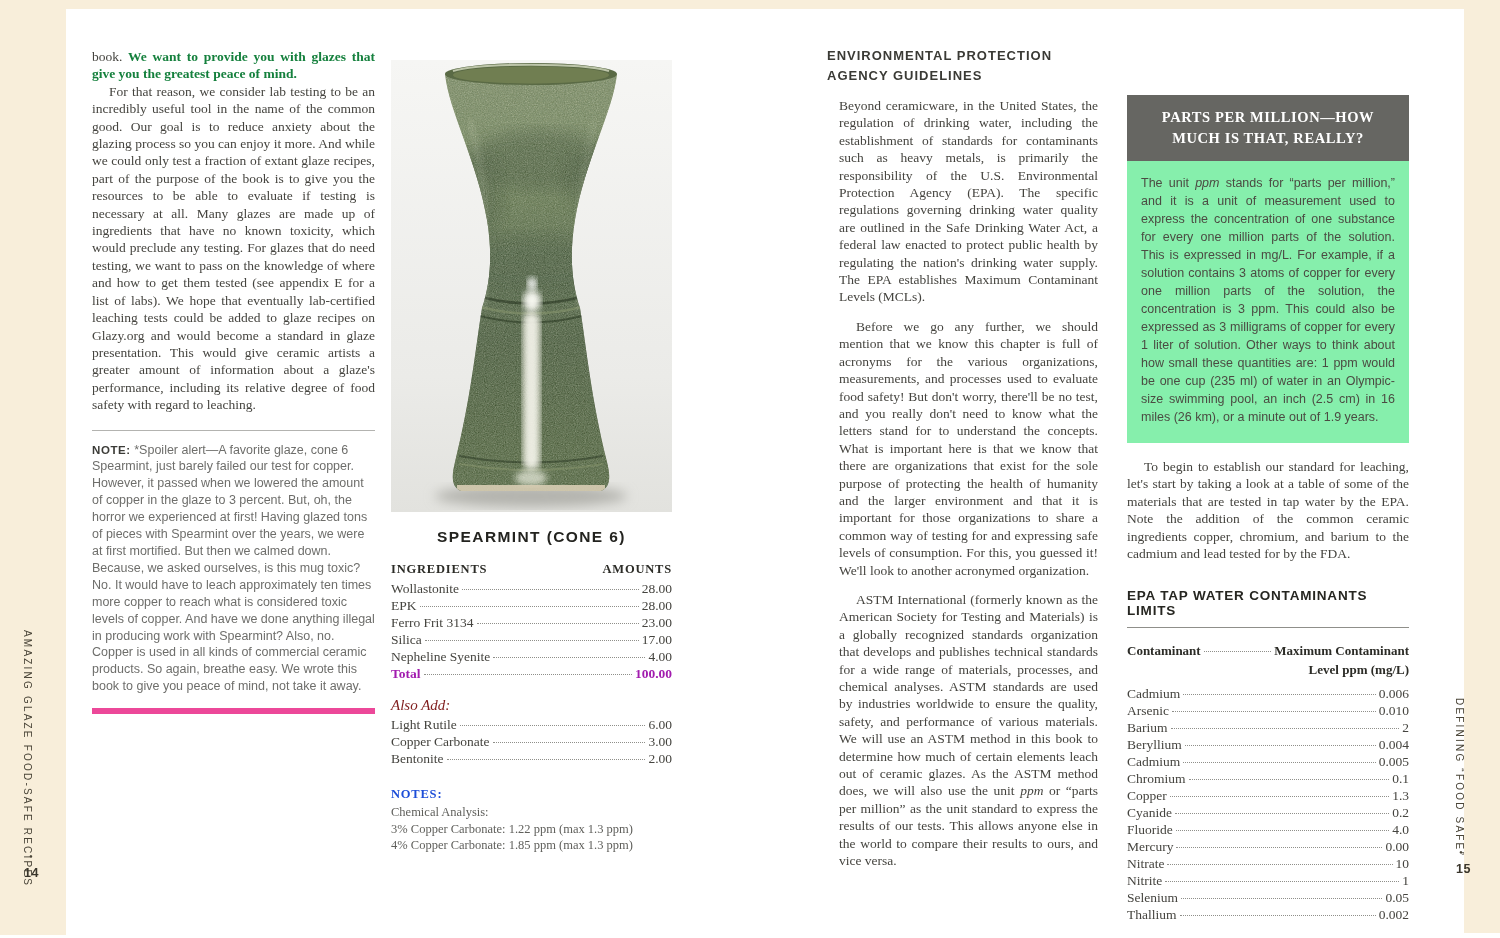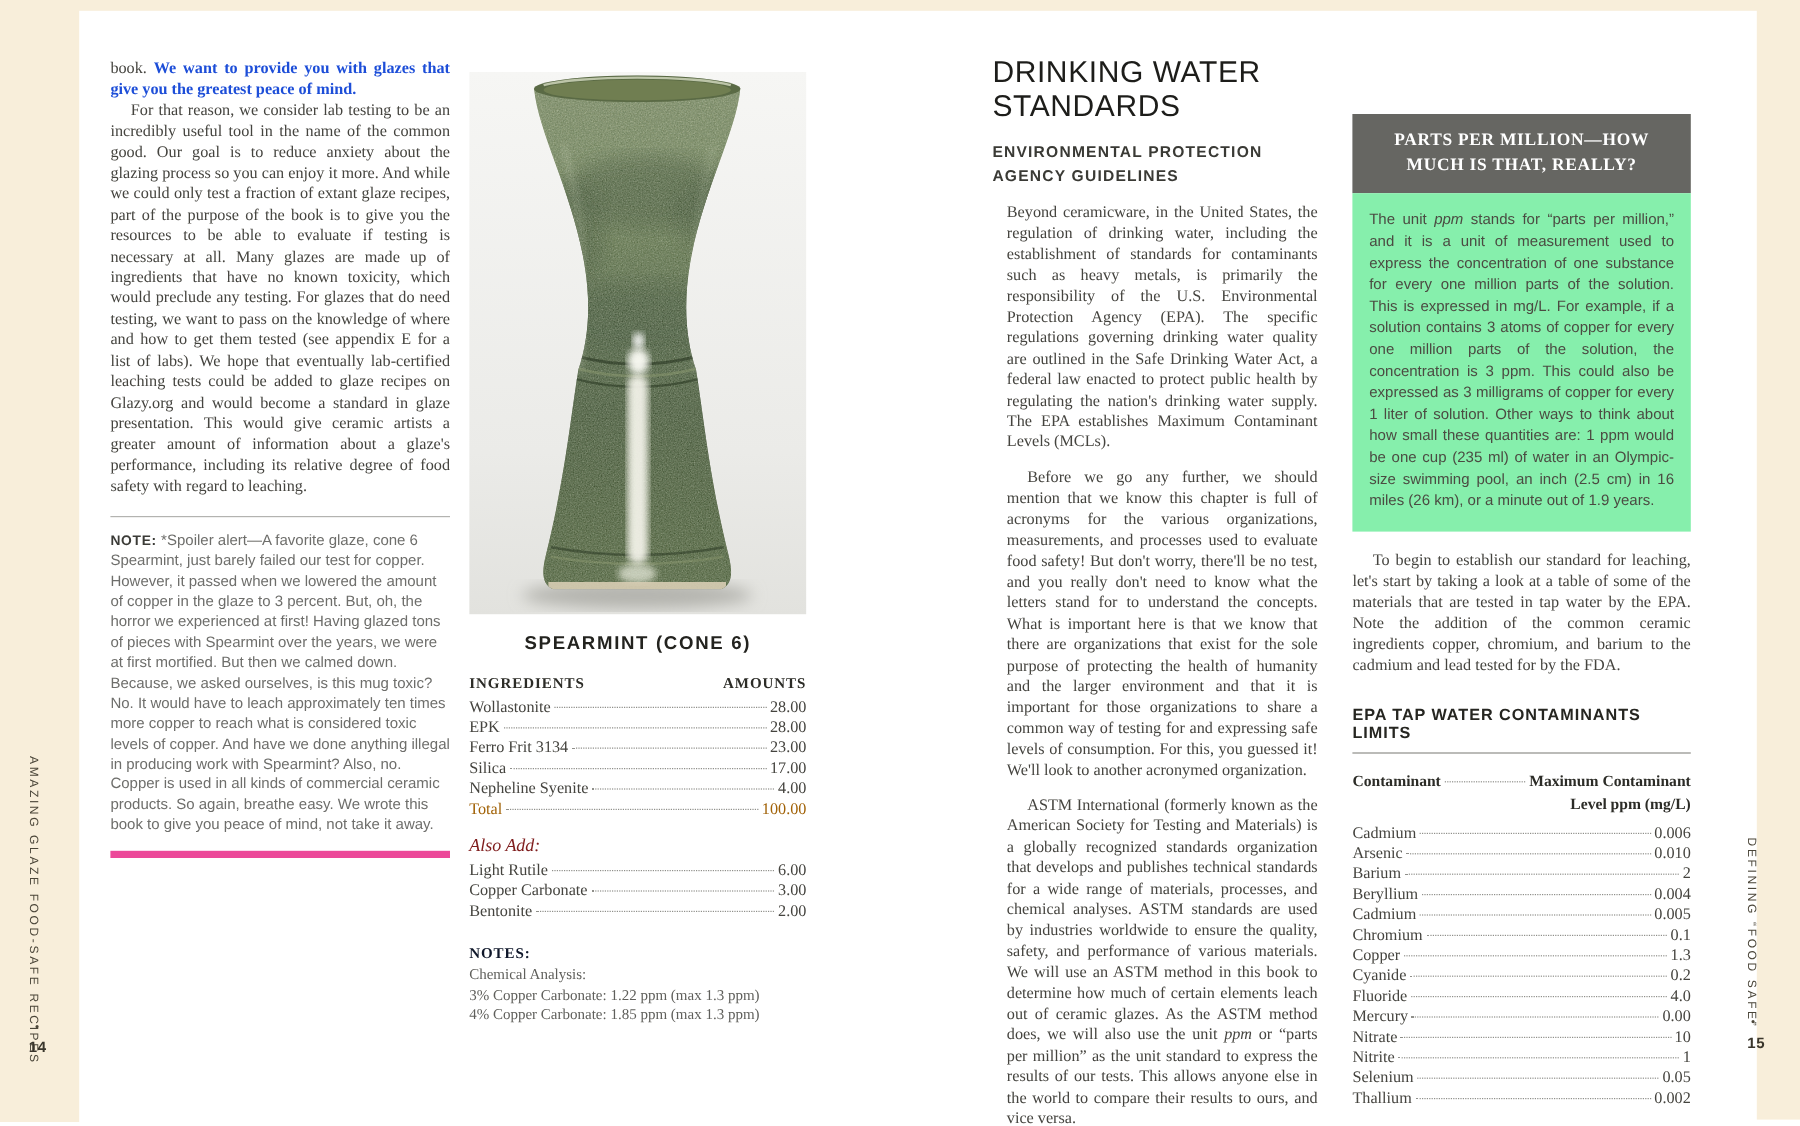--- a/index.html
+++ b/index.html
@@ -17,21 +17,21 @@
   .col-left{left:92px;top:48px;width:283px;}
   .col-photo{left:391px;top:60px;width:281px;}
   .col-mid{left:827px;top:46px;width:283px;}
   .col-right{left:1127px;top:95px;width:282px;}
 
   .just{
     text-align:justify;hyphens:auto;-webkit-hyphens:auto;
     font-size:13.5px;line-height:17.4px;color:#45443f;margin:0;
   }
   .indent{text-indent:17px;}
-  .b{font-weight:bold;color:#1d4ed8;}
+  .b{font-weight:bold;color:#15803d;}
 
   
   .note-block{
     margin-top:16px;border-top:1px solid #b3b3b0;border-bottom:6px solid #ec4899;
     padding:11px 0 13px;
     font-family:"Liberation Sans", sans-serif;
     font-size:12.5px;line-height:16.9px;color:#6e6e6b;text-align:left;
   }
   .note-label{font-weight:bold;color:#3b3b37;letter-spacing:0.6px;font-size:11.5px;}
 
@@ -40,24 +40,24 @@
   .recipe-title{
     text-align:center;font-family:"Liberation Sans", sans-serif;font-weight:bold;
     font-size:15.5px;letter-spacing:1.4px;color:#23231f;margin:16px 0 16px;
   }
   .thead{
     display:flex;justify-content:space-between;align-items:baseline;
     font-weight:bold;font-size:12.5px;letter-spacing:0.8px;color:#2c2c27;margin-bottom:3px;
   }
   .dotrow{display:flex;align-items:baseline;font-size:13.5px;line-height:17px;color:#45443f;}
   .dotrow .dots{flex:1;margin:0 3px;border-bottom:1.6px dotted #8f8f8a;position:relative;top:-3px;}
-  .dotrow.total{font-weight:normal;color:#a16207;}
+  .dotrow.total{font-weight:bold;color:#a21caf;}
   .also-label{font-style:italic;font-size:15px;color:#7f1d1d;margin:15px 0 2px;}
   .recipe-notes{margin-top:20px;}
-  .notes-label{font-weight:bold;font-size:12.5px;letter-spacing:0.8px;color:#0f172a;margin-bottom:2px;}
+  .notes-label{font-weight:bold;font-size:12.5px;letter-spacing:0.8px;color:#1d4ed8;margin-bottom:2px;}
   .notes-line{font-size:12.5px;line-height:16.5px;color:#5f5f5b;}
 
   
   .page-title{
     font-family:"Liberation Sans", sans-serif;font-weight:400;
     font-size:25px;letter-spacing:0.5px;color:#1d1d1a;margin:0 0 13px;
   }
   .subhead{
     font-family:"Liberation Sans", sans-serif;font-weight:bold;
     font-size:13px;letter-spacing:1px;color:#3a3a35;line-height:1.5;margin-bottom:8px;
@@ -250,21 +250,20 @@
 
     <div class="recipe-notes">
       <div class="notes-label">NOTES:</div>
       <div class="notes-line">Chemical Analysis:</div>
       <div class="notes-line">3% Copper Carbonate: 1.22 ppm (max 1.3 ppm)</div>
       <div class="notes-line">4% Copper Carbonate: 1.85 ppm (max 1.3 ppm)</div>
     </div>
   </div>
 
   <div class="col col-mid">
-    <h1 class="page-title">DRINKING WATER STANDARDS</h1>
     <div class="subhead">
       <div>ENVIRONMENTAL PROTECTION</div>
       <div>AGENCY GUIDELINES</div>
     </div>
     <p class="just">Beyond ceramicware, in the United States, the regulation of drinking water, including the establishment of standards for contaminants such as heavy metals, is primarily the responsibility of the U.S. Environmental Protection Agency (EPA). The specific regulations governing drinking water quality are outlined in the Safe Drinking Water Act, a federal law enacted to protect public health by regulating the nation's drinking water supply. The EPA establishes Maximum Contaminant Levels (MCLs).</p>
     <p class="just indent">Before we go any further, we should mention that we know this chapter is full of acronyms for the various organizations, measurements, and processes used to evaluate food safety! But don't worry, there'll be no test, and you really don't need to know what the letters stand for to understand the concepts. What is important here is that we know that there are organizations that exist for the sole purpose of protecting the health of humanity and the larger environment and that it is important for those organizations to share a common way of testing for and expressing safe levels of consumption. For this, you guessed it! We'll look to another acronymed organization.</p>
     <p class="just indent"><span>ASTM International (formerly known as the American Society for Testing and Materials) is a globally recognized standards organization that develops and publishes technical standards for a wide range of materials, processes, and chemical analyses. ASTM standards are used by industries worldwide to ensure the quality, safety, and performance of various materials. We will use an ASTM method in this book to determine how much of certain elements leach out of ceramic glazes. As the ASTM method does, we will also use the unit </span><em>ppm</em><span> or “parts per million” as the unit standard to express the results of our tests. This allows anyone else in the world to compare their results to ours, and vice versa.</span></p>
   </div>
 
   <div class="col col-right">

